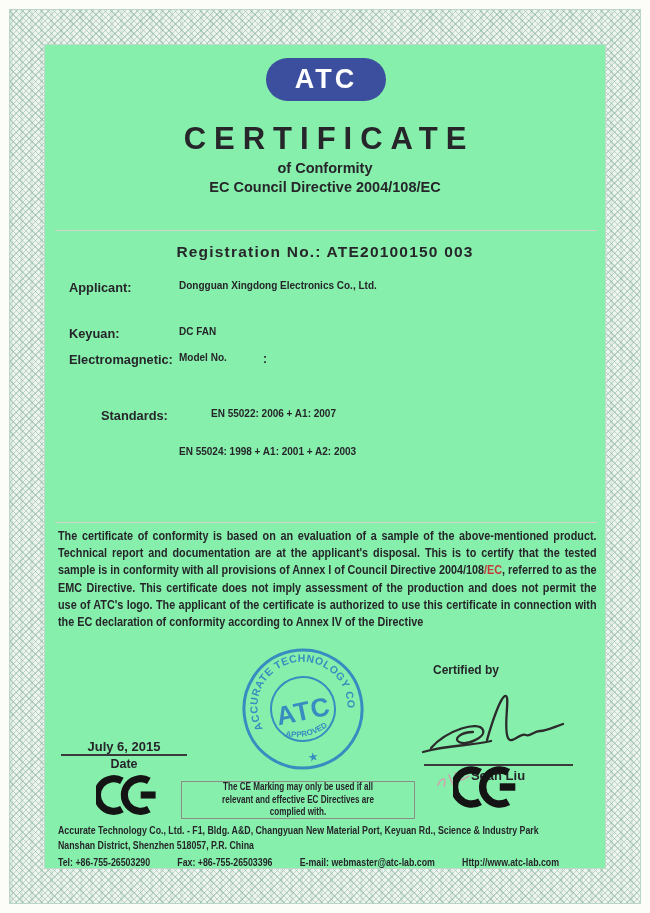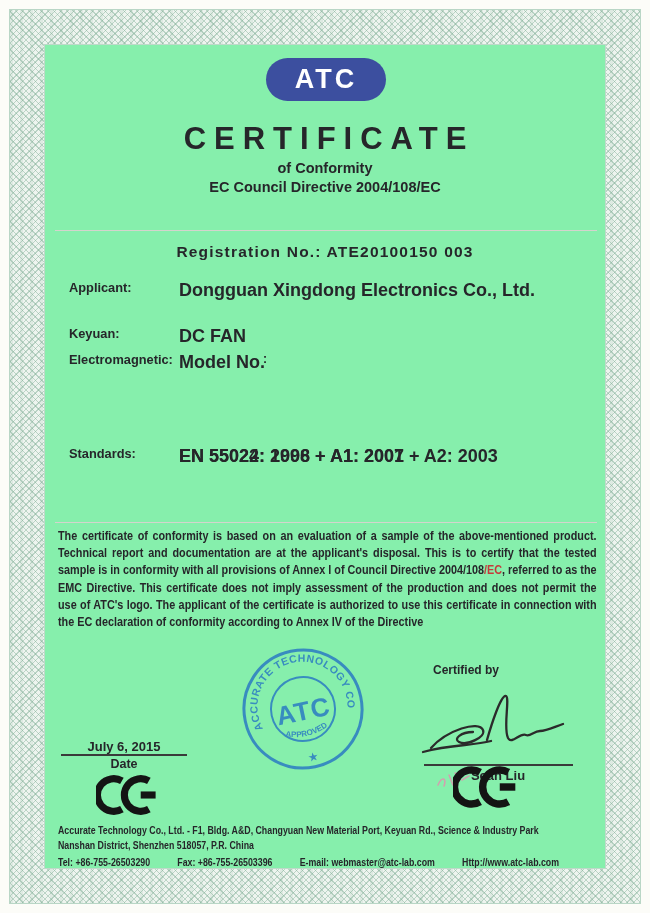--- a/index.html
+++ b/index.html
@@ -25,26 +25,26 @@
   .sub1{top:115px;font-size:14.5px;}
   .sub2{top:134px;font-size:14.5px;}
   .sub3{top:153px;font-size:14.5px;}
 
   .rule{height:1px;background:#d4d4cd;left:10px;width:542px;}
   .rule1{top:185px;} .rule2{top:477px;}
 
   .reg{top:198px;font-size:15.5px;letter-spacing:1.2px;}
 
   .flabel{left:24px;font-size:12.8px;}
-  .fval{left:134px;font-size:18px;}
+  .fval{left:134px;font-size:10px;}
   .r1{top:235px;} .r2{top:258px;} .r3{top:281px;} .r4{top:307px;}
   .colon{left:218px;top:307px;font-size:12.2px;}
   .models{left:228px;top:307px;width:332px;line-height:17px;}
   .addr{width:424px;}
-  .std1{top:401px;} .std2{top:401px;}
+  .std1{top:363px;margin-left:32px;} .std2{top:401px;}
 
   .body-text{left:13px;top:483px;width:612px;transform:scaleX(.88);transform-origin:0 0;
              font-size:12.3px;line-height:17.2px;text-align:justify;}
   .hl{font-weight:bold;}
 
   .stamp{left:195px;top:601px;width:126px;height:126px;transform:rotate(-12deg);opacity:.88;}
 
   .certby{left:388px;top:618px;width:120px;text-align:left;font-size:12px;}
   .sig{left:376px;top:641px;width:160px;height:85px;}
   .sigline{left:379px;top:719px;width:149px;height:2px;background:#3a3a3a;}
@@ -144,20 +144,23 @@
     <div class="abs b datelabel">Date</div>
 
     <svg class="abs ce-left" viewBox="0 0 93 62">
       <g fill="none" stroke="#141414" stroke-width="10">
         <path d="M36.5 11.1 A23 23 0 1 0 36.5 50.9"></path>
         <path d="M74.5 11.1 A23 23 0 1 0 74.5 50.9"></path>
         <path d="M63 31 H 84"></path>
       </g>
     </svg>
 
+    <div class="abs cenote">
+      <div class="cenote-in">The CE Marking may only be used if all relevant and effective EC Directives are complied with.</div>
+    </div>
 
     <svg class="abs residue" viewBox="0 0 38 28">
       <g fill="none" stroke="#e38fb0" stroke-width="1.6" stroke-linecap="round">
         <path d="M3 18 C 7 9, 12 11, 9 19"></path>
         <path d="M14 8 l4 10"></path>
         <path d="M20 6 c5 2 3 10 0 12"></path>
         <path d="M27 13 l7 -4"></path>
       </g>
     </svg>
 

